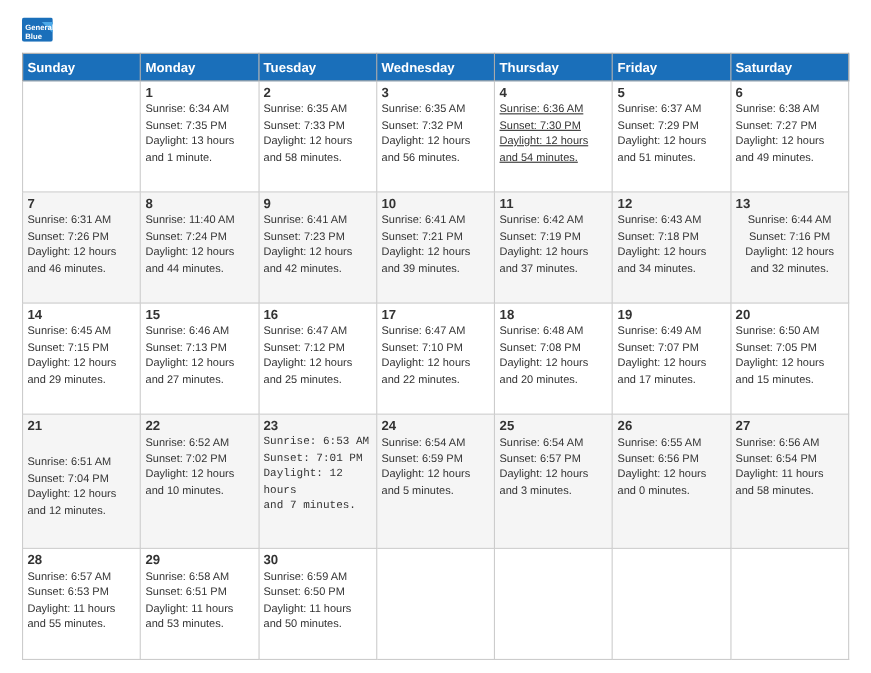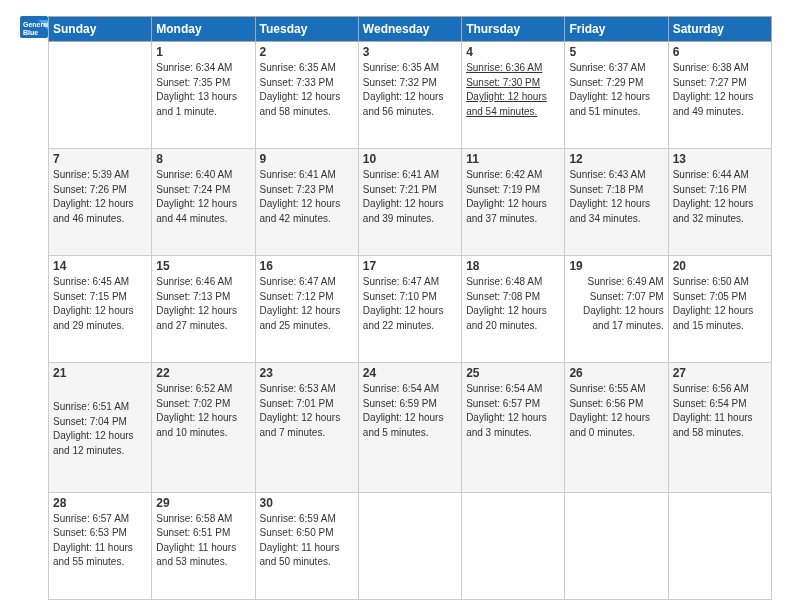--- a/index.html
+++ b/index.html
@@ -8,21 +8,21 @@
       height: 612px;
       font-family: Arial, sans-serif;
       background: #fff;
       overflow: hidden;
     }
     .page {
       width: 792px;
       height: 612px;
       padding: 16px 20px 12px 20px;
       display: flex;
-      flex-direction: row;
+      flex-direction: column;
     }
     .header {
       display: flex;
       justify-content: space-between;
       align-items: flex-start;
       margin-bottom: 10px;
     }
     .logo {
       display: flex;
       align-items: center;
@@ -160,28 +160,28 @@
             <span class="day-num">6</span>
             <div class="day-info" style="white-space: pre-line;">Sunrise: 6:38 AM
 Sunset: 7:27 PM
 Daylight: 12 hours
 and 49 minutes.</div>
           </td>
         </tr>
         <tr>
           <td>
             <span class="day-num">7</span>
-            <div class="day-info" style="white-space: pre-line;">Sunrise: 5:39 AM
+            <div class="day-info" style="white-space: pre-line;">Sunrise: 6:31 AM
 Sunset: 7:26 PM
 Daylight: 12 hours
 and 46 minutes.</div>
           </td>
           <td>
             <span class="day-num">8</span>
-            <div class="day-info" style="white-space: pre-line;">Sunrise: 6:40 AM
+            <div class="day-info" style="white-space: pre-line;">Sunrise: 11:40 AM
 Sunset: 7:24 PM
 Daylight: 12 hours
 and 44 minutes.</div>
           </td>
           <td>
             <span class="day-num">9</span>
             <div class="day-info" style="white-space: pre-line;">Sunrise: 6:41 AM
 Sunset: 7:23 PM
 Daylight: 12 hours
 and 42 minutes.</div>
@@ -202,21 +202,21 @@
           </td>
           <td>
             <span class="day-num">12</span>
             <div class="day-info" style="white-space: pre-line;">Sunrise: 6:43 AM
 Sunset: 7:18 PM
 Daylight: 12 hours
 and 34 minutes.</div>
           </td>
           <td>
             <span class="day-num">13</span>
-            <div class="day-info" style="white-space: pre-line;">Sunrise: 6:44 AM
+            <div class="day-info" style="white-space: pre-line; text-align: center;">Sunrise: 6:44 AM
 Sunset: 7:16 PM
 Daylight: 12 hours
 and 32 minutes.</div>
           </td>
         </tr>
         <tr>
           <td>
             <span class="day-num">14</span>
             <div class="day-info" style="white-space: pre-line;">Sunrise: 6:45 AM
 Sunset: 7:15 PM
@@ -246,21 +246,21 @@
           </td>
           <td>
             <span class="day-num">18</span>
             <div class="day-info" style="white-space: pre-line;">Sunrise: 6:48 AM
 Sunset: 7:08 PM
 Daylight: 12 hours
 and 20 minutes.</div>
           </td>
           <td>
             <span class="day-num">19</span>
-            <div class="day-info" style="white-space: pre-line; text-align: right;">Sunrise: 6:49 AM
+            <div class="day-info" style="white-space: pre-line;">Sunrise: 6:49 AM
 Sunset: 7:07 PM
 Daylight: 12 hours
 and 17 minutes.</div>
           </td>
           <td>
             <span class="day-num">20</span>
             <div class="day-info" style="white-space: pre-line;">Sunrise: 6:50 AM
 Sunset: 7:05 PM
 Daylight: 12 hours
 and 15 minutes.</div>
@@ -276,21 +276,21 @@
           </td>
           <td>
             <span class="day-num">22</span>
             <div class="day-info" style="white-space: pre-line;">Sunrise: 6:52 AM
 Sunset: 7:02 PM
 Daylight: 12 hours
 and 10 minutes.</div>
           </td>
           <td>
             <span class="day-num">23</span>
-            <div class="day-info" style="white-space: pre-line;">Sunrise: 6:53 AM
+            <div class="day-info" style="white-space: pre-line; font-family: Liberation Mono, monospace;">Sunrise: 6:53 AM
 Sunset: 7:01 PM
 Daylight: 12 hours
 and 7 minutes.</div>
           </td>
           <td>
             <span class="day-num">24</span>
             <div class="day-info" style="white-space: pre-line;">Sunrise: 6:54 AM
 Sunset: 6:59 PM
 Daylight: 12 hours
 and 5 minutes.</div>

